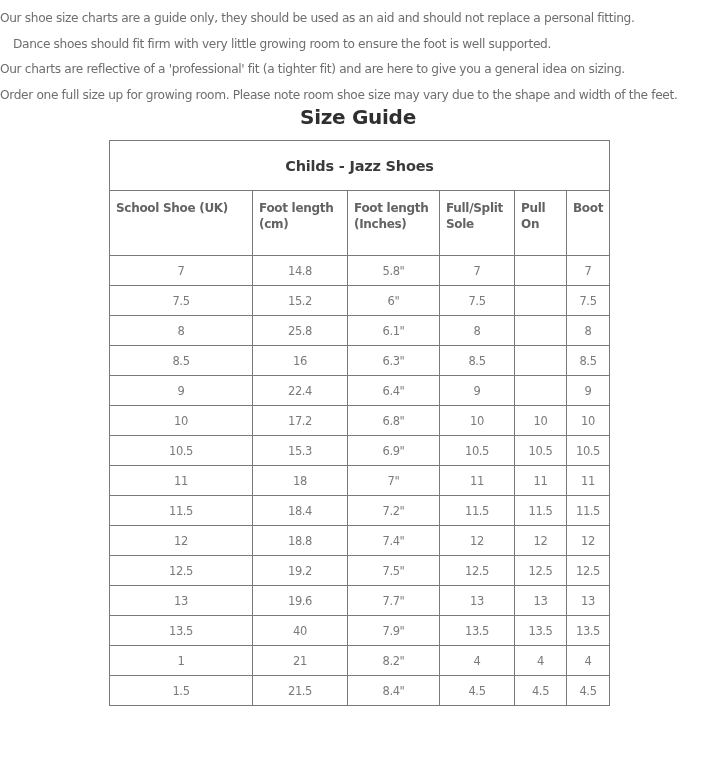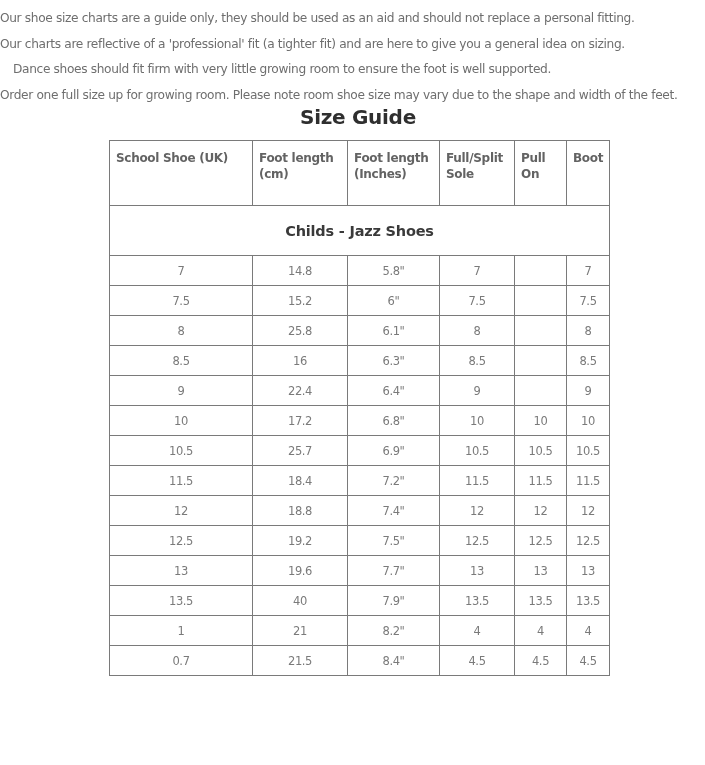--- a/index.html
+++ b/index.html
@@ -17,47 +17,47 @@
   .head-cell { height: 55px; vertical-align: top; text-align: left; padding: 9px 5px 0 6px;
                font-size: 12px; font-weight: bold; color: #636363; line-height: 16px; letter-spacing: -0.3px; }
   .data-cell { height: 29px; text-align: center; vertical-align: middle; font-size: 11.5px;
                color: #7a7a7a; letter-spacing: -0.4px; }
 </style>
 </head>
 <body>
 
 <div class="intro">
   <p>Our shoe size charts are a guide only, they should be used as an aid and should not replace a personal fitting.</p>
+  <p>Dance shoes should fit firm with very little growing room to ensure the foot is well supported.</p>
   <p>Our charts are reflective of a 'professional' fit (a tighter fit) and are here to give you a general idea on sizing.</p>
-  <p>Dance shoes should fit firm with very little growing room to ensure the foot is well supported.</p>
   <p>Order one full size up for growing room. Please note room shoe size may vary due to the shape and width of the feet.</p>
 </div>
 
 <h2 class="title">Size Guide</h2>
 
 <table>
   <colgroup>
     <col style="width:143px">
       <col style="width:95px">
       <col style="width:92px">
     <col style="width:75px">
       <col style="width:52px">
       <col style="width:43px">
   </colgroup>
   <thead>
     <tr>
+      <th class="caption-cell" colspan="6">Childs - Jazz Shoes</th>
+    </tr>
+    <tr>
       <th class="head-cell">School Shoe (UK)</th>
       <th class="head-cell">Foot length (cm)</th>
       <th class="head-cell">Foot length (Inches)</th>
       <th class="head-cell">Full/Split Sole</th>
       <th class="head-cell">Pull On</th>
       <th class="head-cell">Boot</th>
-    </tr>
-    <tr>
-      <th class="caption-cell" colspan="6">Childs - Jazz Shoes</th>
     </tr>
   </thead>
   <tbody id="table-body">
       <tr>
         <td class="data-cell">7</td>
         <td class="data-cell">14.8</td>
         <td class="data-cell">5.8"</td>
         <td class="data-cell">7</td>
         <td class="data-cell"></td>
         <td class="data-cell">7</td>
@@ -97,25 +97,33 @@
       <tr>
         <td class="data-cell">10</td>
         <td class="data-cell">17.2</td>
         <td class="data-cell">6.8"</td>
         <td class="data-cell">10</td>
         <td class="data-cell">10</td>
         <td class="data-cell">10</td>
       </tr>
       <tr>
         <td class="data-cell">10.5</td>
-        <td class="data-cell">25.7</td>
+        <td class="data-cell">15.3</td>
         <td class="data-cell">6.9"</td>
         <td class="data-cell">10.5</td>
         <td class="data-cell">10.5</td>
         <td class="data-cell">10.5</td>
+      </tr>
+      <tr>
+        <td class="data-cell">11</td>
+        <td class="data-cell">18</td>
+        <td class="data-cell">7"</td>
+        <td class="data-cell">11</td>
+        <td class="data-cell">11</td>
+        <td class="data-cell">11</td>
       </tr>
       <tr>
         <td class="data-cell">11.5</td>
         <td class="data-cell">18.4</td>
         <td class="data-cell">7.2"</td>
         <td class="data-cell">11.5</td>
         <td class="data-cell">11.5</td>
         <td class="data-cell">11.5</td>
       </tr>
       <tr>
@@ -152,21 +160,21 @@
       </tr>
       <tr>
         <td class="data-cell">1</td>
         <td class="data-cell">21</td>
         <td class="data-cell">8.2"</td>
         <td class="data-cell">4</td>
         <td class="data-cell">4</td>
         <td class="data-cell">4</td>
       </tr>
       <tr>
-        <td class="data-cell">0.7</td>
+        <td class="data-cell">1.5</td>
         <td class="data-cell">21.5</td>
         <td class="data-cell">8.4"</td>
         <td class="data-cell">4.5</td>
         <td class="data-cell">4.5</td>
         <td class="data-cell">4.5</td>
       </tr>
     </tbody>
 </table>
 
 </body></html>

